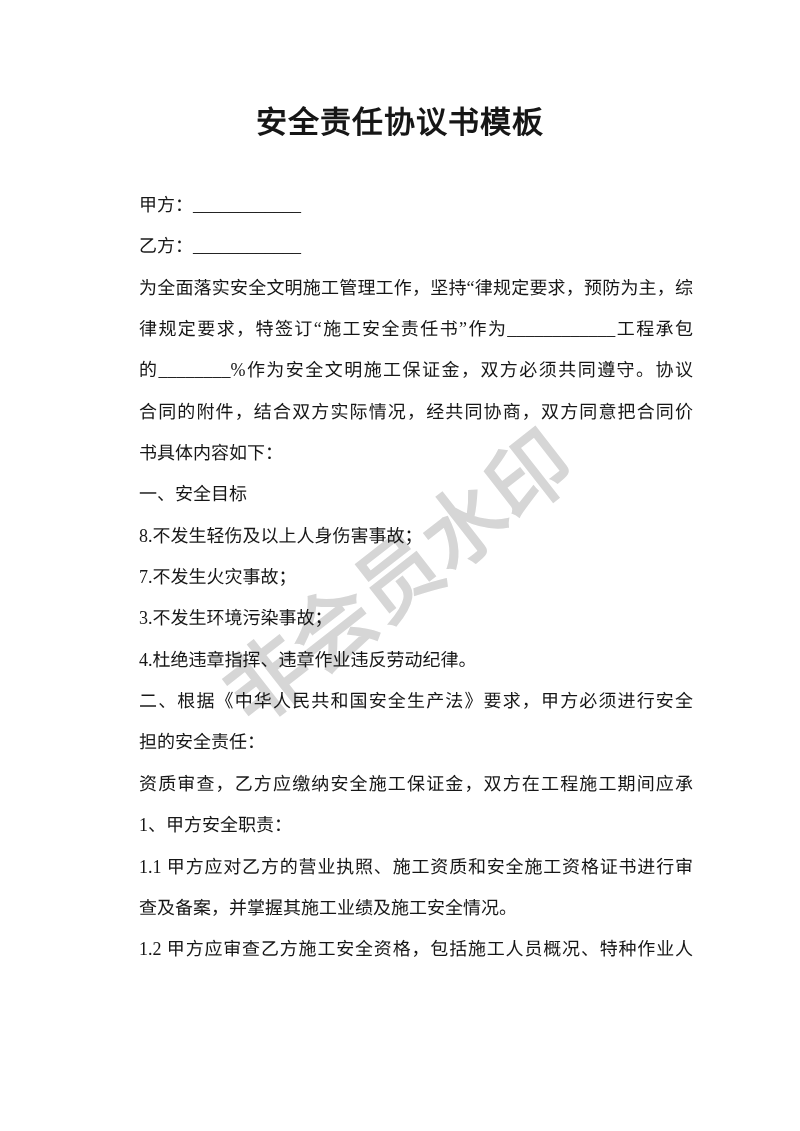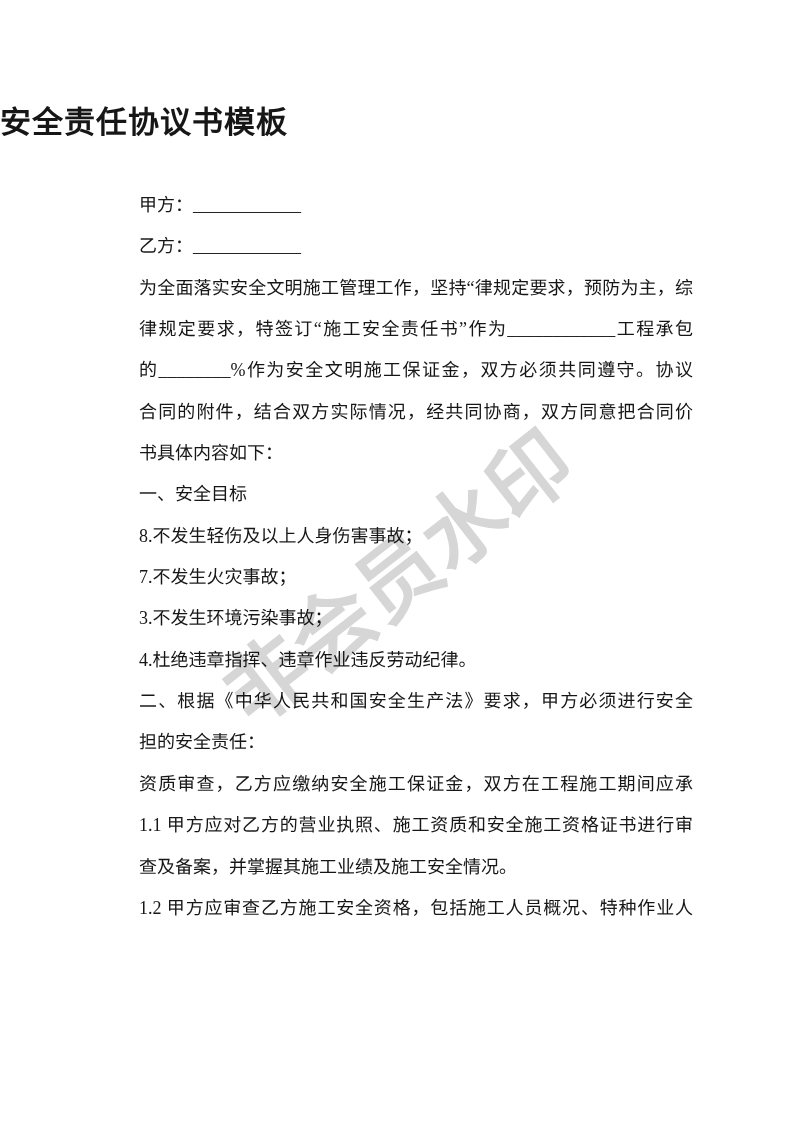--- a/index.html
+++ b/index.html
@@ -36,21 +36,21 @@
     white-space: nowrap;
     z-index: 0;
     user-select: none;
   }
   .doc-title {
     position: absolute;
     top: 97px;
     left: 0;
     width: 100%;
     margin: 0;
-    text-align: left;
+    text-align: center;
     font-size: 31px;
     font-weight: bold;
     letter-spacing: 1px;
     z-index: 1;
   }
   .doc-body {
     position: absolute;
     left: 139px;
     top: 185px;
     width: 554px;
@@ -83,17 +83,18 @@
       <div class="doc-line fill">合同的附件，结合双方实际情况，经共同协商，双方同意把合同价</div>
       <div class="doc-line">书具体内容如下：</div>
       <div class="doc-line">一、安全目标</div>
       <div class="doc-line">8.不发生轻伤及以上人身伤害事故；</div>
       <div class="doc-line">7.不发生火灾事故；</div>
       <div class="doc-line">3.不发生环境污染事故；</div>
       <div class="doc-line">4.杜绝违章指挥、违章作业违反劳动纪律。</div>
       <div class="doc-line fill">二、根据《中华人民共和国安全生产法》要求，甲方必须进行安全</div>
       <div class="doc-line">担的安全责任：</div>
       <div class="doc-line fill">资质审查，乙方应缴纳安全施工保证金，双方在工程施工期间应承</div>
+      <div class="doc-line">1、甲方安全职责：</div>
       <div class="doc-line fill">1.1 甲方应对乙方的营业执照、施工资质和安全施工资格证书进行审</div>
       <div class="doc-line">查及备案，并掌握其施工业绩及施工安全情况。</div>
       <div class="doc-line fill">1.2 甲方应审查乙方施工安全资格，包括施工人员概况、特种作业人</div>
     </div>
 </div>
 
 </body></html>

